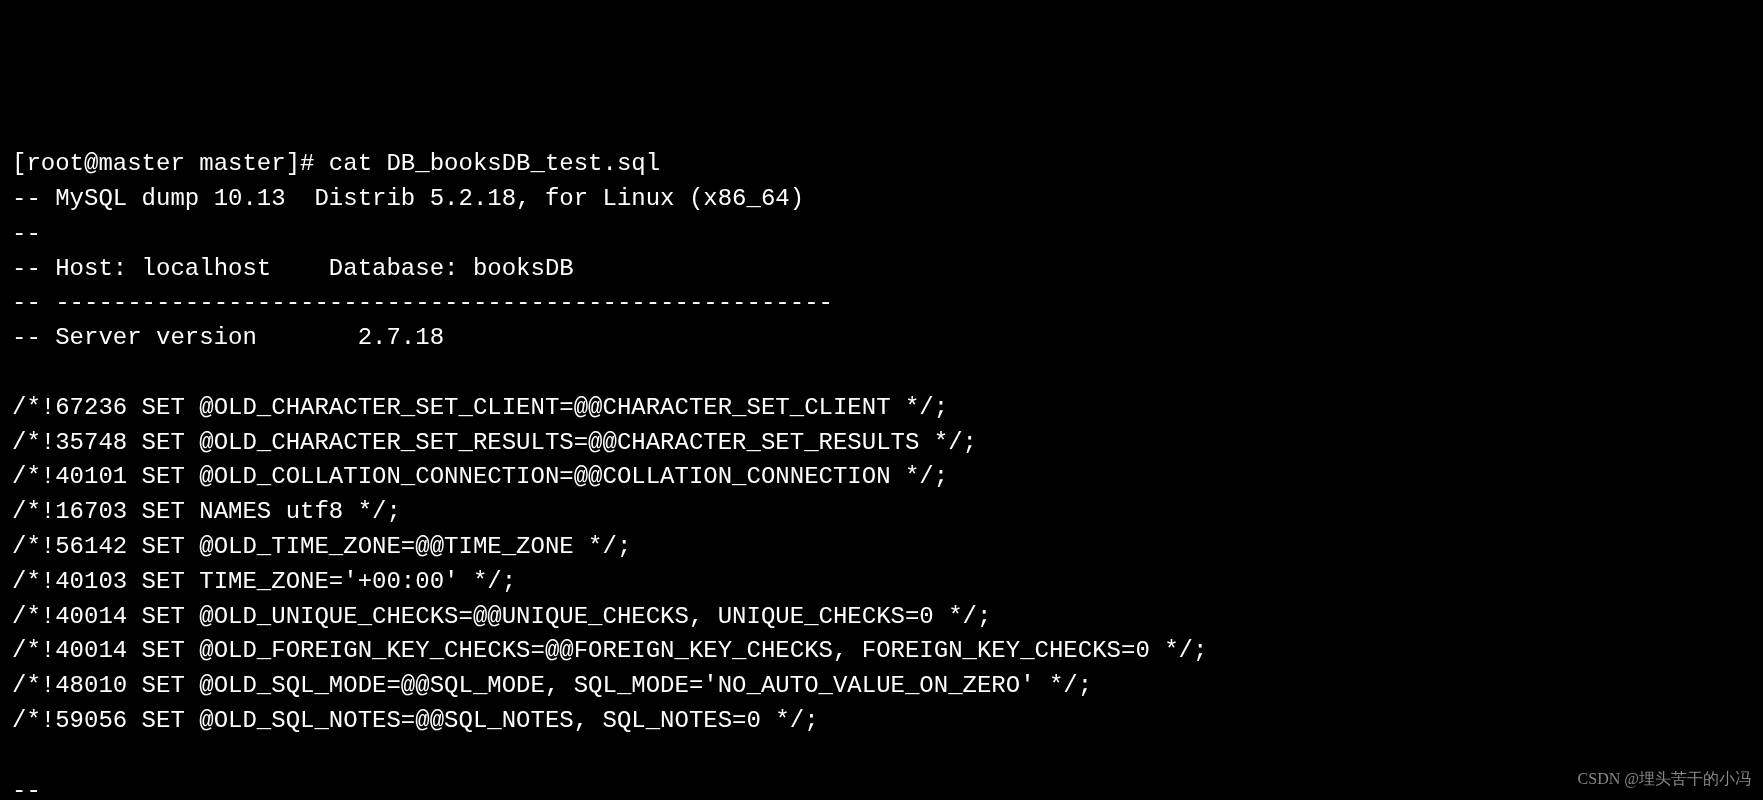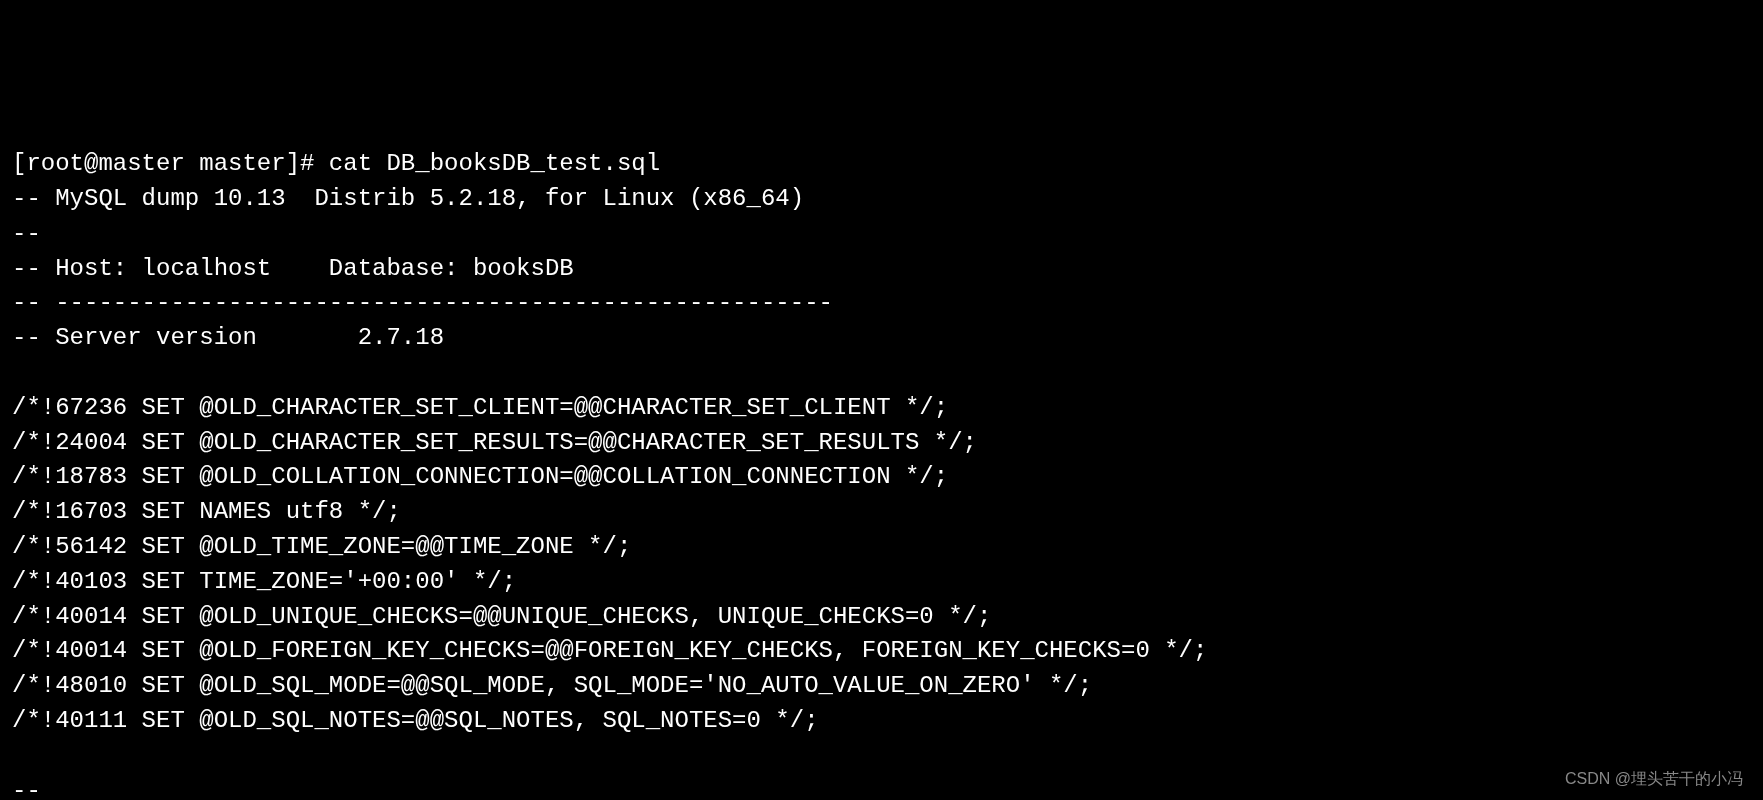--- a/index.html
+++ b/index.html
@@ -19,49 +19,49 @@
       overflow: hidden;
       position: relative;
       white-space: pre;
     }
     .terminal-content {
       white-space: pre;
     }
     .watermark {
       position: absolute;
       bottom: 10px;
-      right: 20px;
+      right: 12px;
       color: #888888;
       font-size: 16px;
-      font-family: Liberation Sans, sans-serif;
+      font-family: Liberation Serif, serif;
       margin-left: 31px;
     }
   </style>
 </head>
 <body>
 
 
 
 <div class="terminal-content"><span>[root@master master]# cat DB_booksDB_test.sql</span>
 <span>-- MySQL dump 10.13  Distrib 5.2.18, for Linux (x86_64)</span>
 <span>--</span>
 <span>-- Host: localhost    Database: booksDB</span>
 <span>-- ------------------------------------------------------</span>
 <span>-- Server version       2.7.18</span>
 <span></span>
 <span>/*!67236 SET @OLD_CHARACTER_SET_CLIENT=@@CHARACTER_SET_CLIENT */;</span>
-<span>/*!24004 SET @OLD_CHARACTER_SET_RESULTS=@@CHARACTER_SET_RESULTS */;</span>
-<span>/*!18783 SET @OLD_COLLATION_CONNECTION=@@COLLATION_CONNECTION */;</span>
+<span>/*!35748 SET @OLD_CHARACTER_SET_RESULTS=@@CHARACTER_SET_RESULTS */;</span>
+<span>/*!40101 SET @OLD_COLLATION_CONNECTION=@@COLLATION_CONNECTION */;</span>
 <span>/*!16703 SET NAMES utf8 */;</span>
 <span>/*!56142 SET @OLD_TIME_ZONE=@@TIME_ZONE */;</span>
 <span>/*!40103 SET TIME_ZONE='+00:00' */;</span>
 <span>/*!40014 SET @OLD_UNIQUE_CHECKS=@@UNIQUE_CHECKS, UNIQUE_CHECKS=0 */;</span>
 <span>/*!40014 SET @OLD_FOREIGN_KEY_CHECKS=@@FOREIGN_KEY_CHECKS, FOREIGN_KEY_CHECKS=0 */;</span>
 <span>/*!48010 SET @OLD_SQL_MODE=@@SQL_MODE, SQL_MODE='NO_AUTO_VALUE_ON_ZERO' */;</span>
-<span>/*!40111 SET @OLD_SQL_NOTES=@@SQL_NOTES, SQL_NOTES=0 */;</span>
+<span>/*!59056 SET @OLD_SQL_NOTES=@@SQL_NOTES, SQL_NOTES=0 */;</span>
 <span></span>
 <span>--</span>
 </div>
 
 <div class="watermark">CSDN @埋头苦干的小冯</div>
 
 
 
 
 </body></html>

